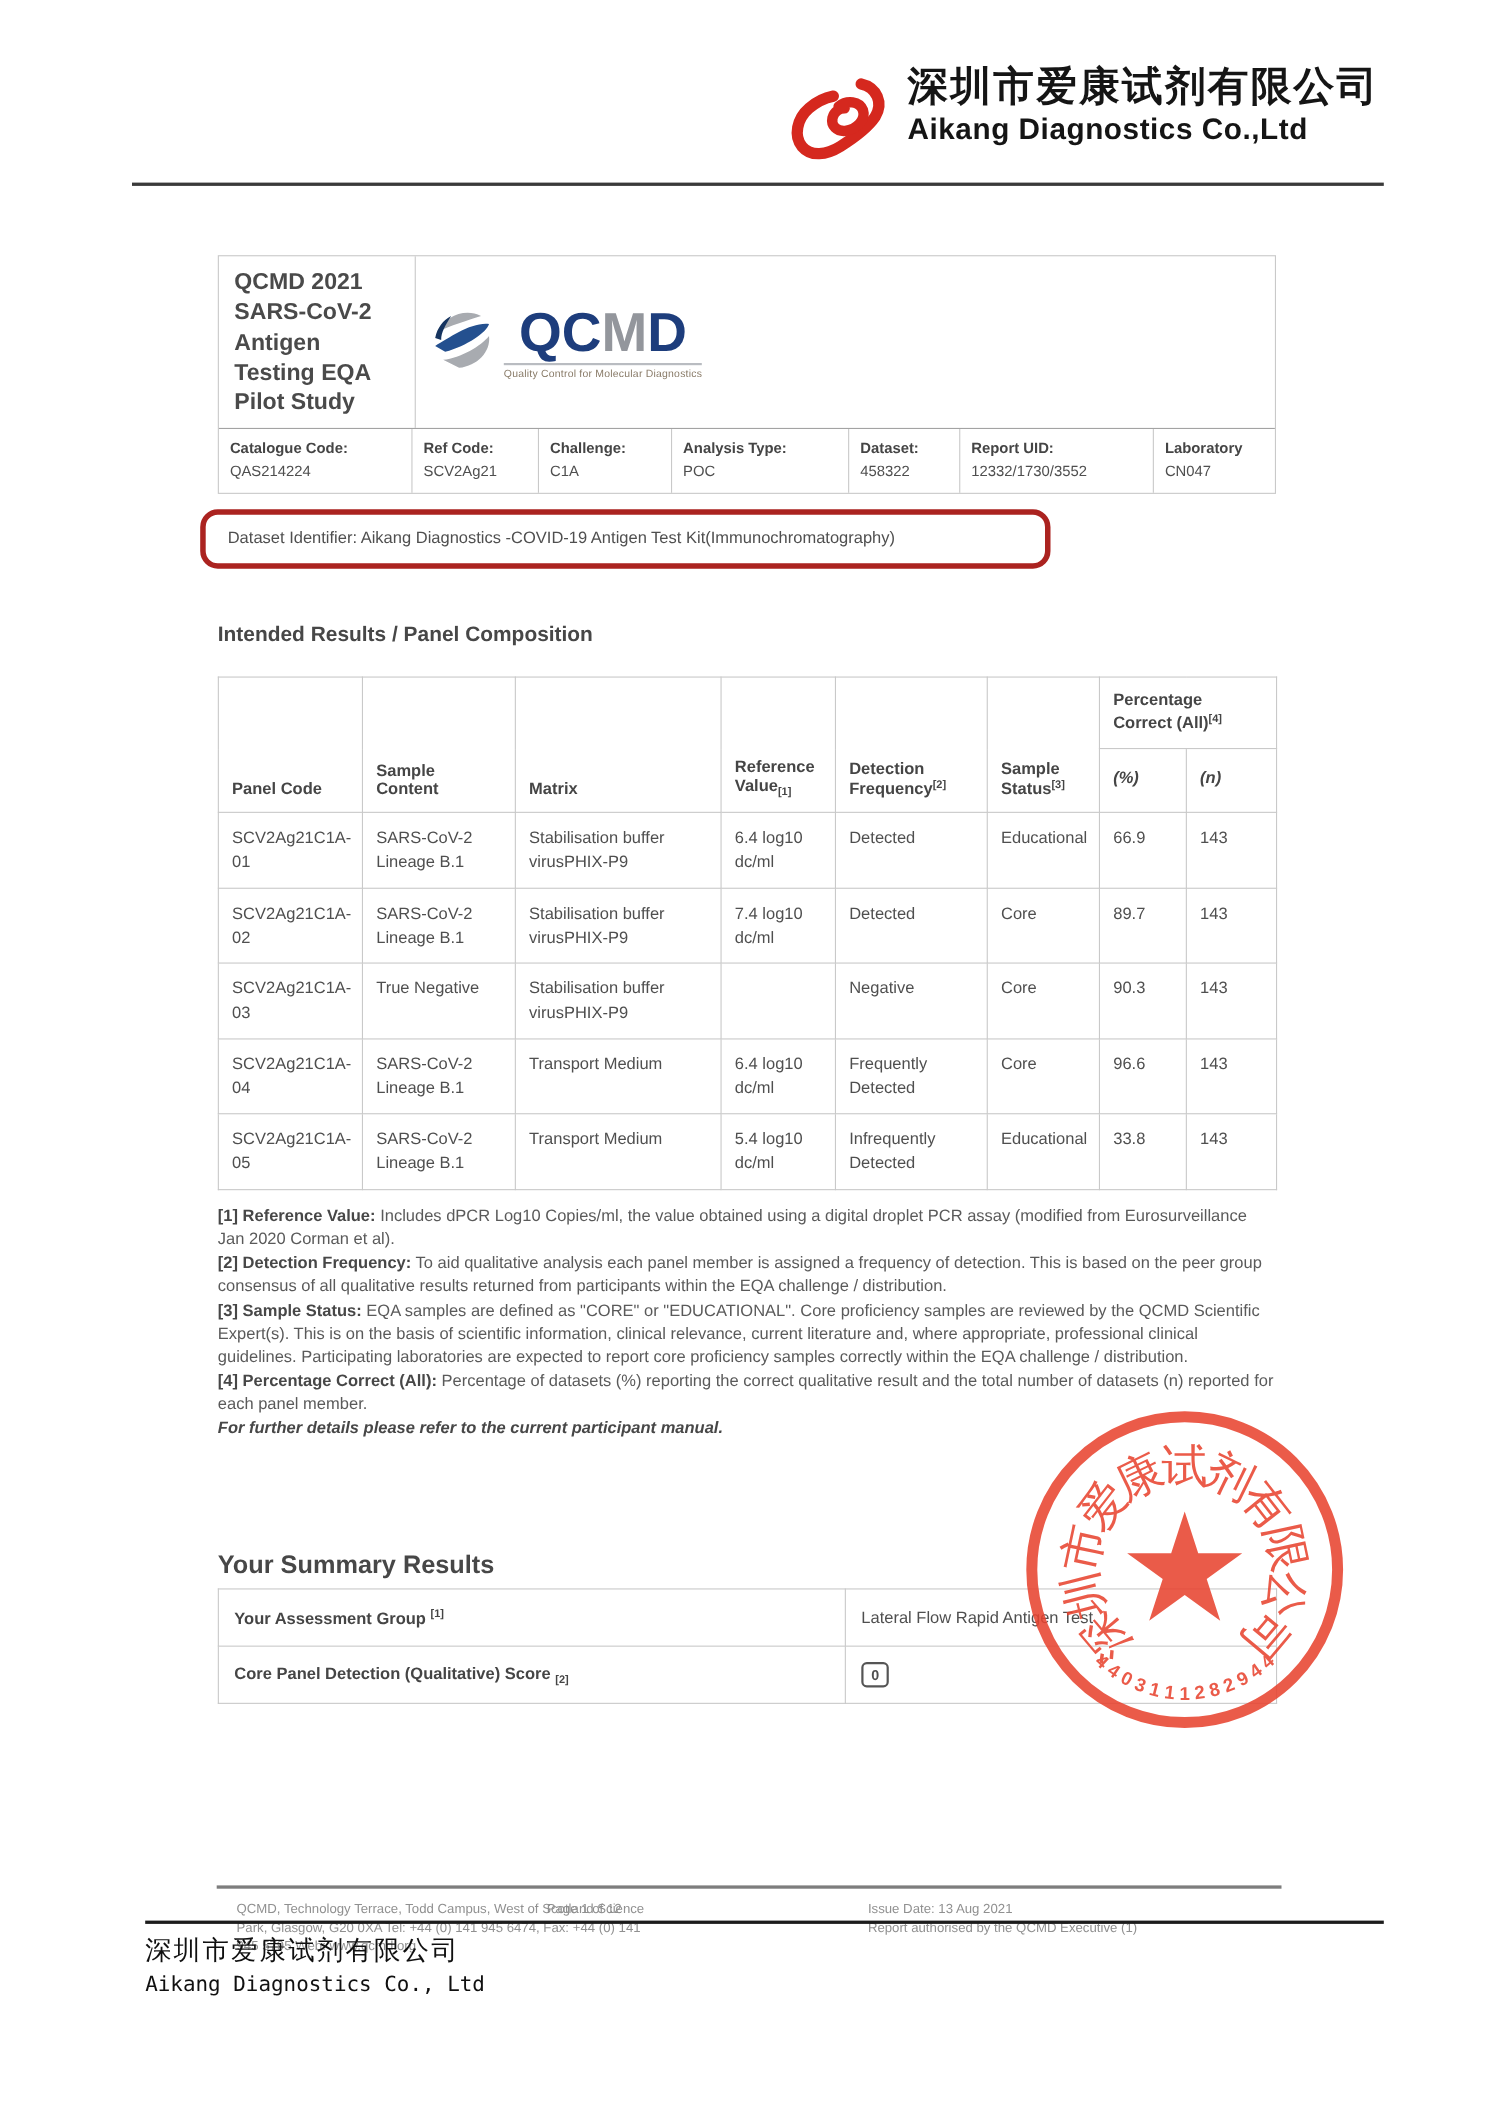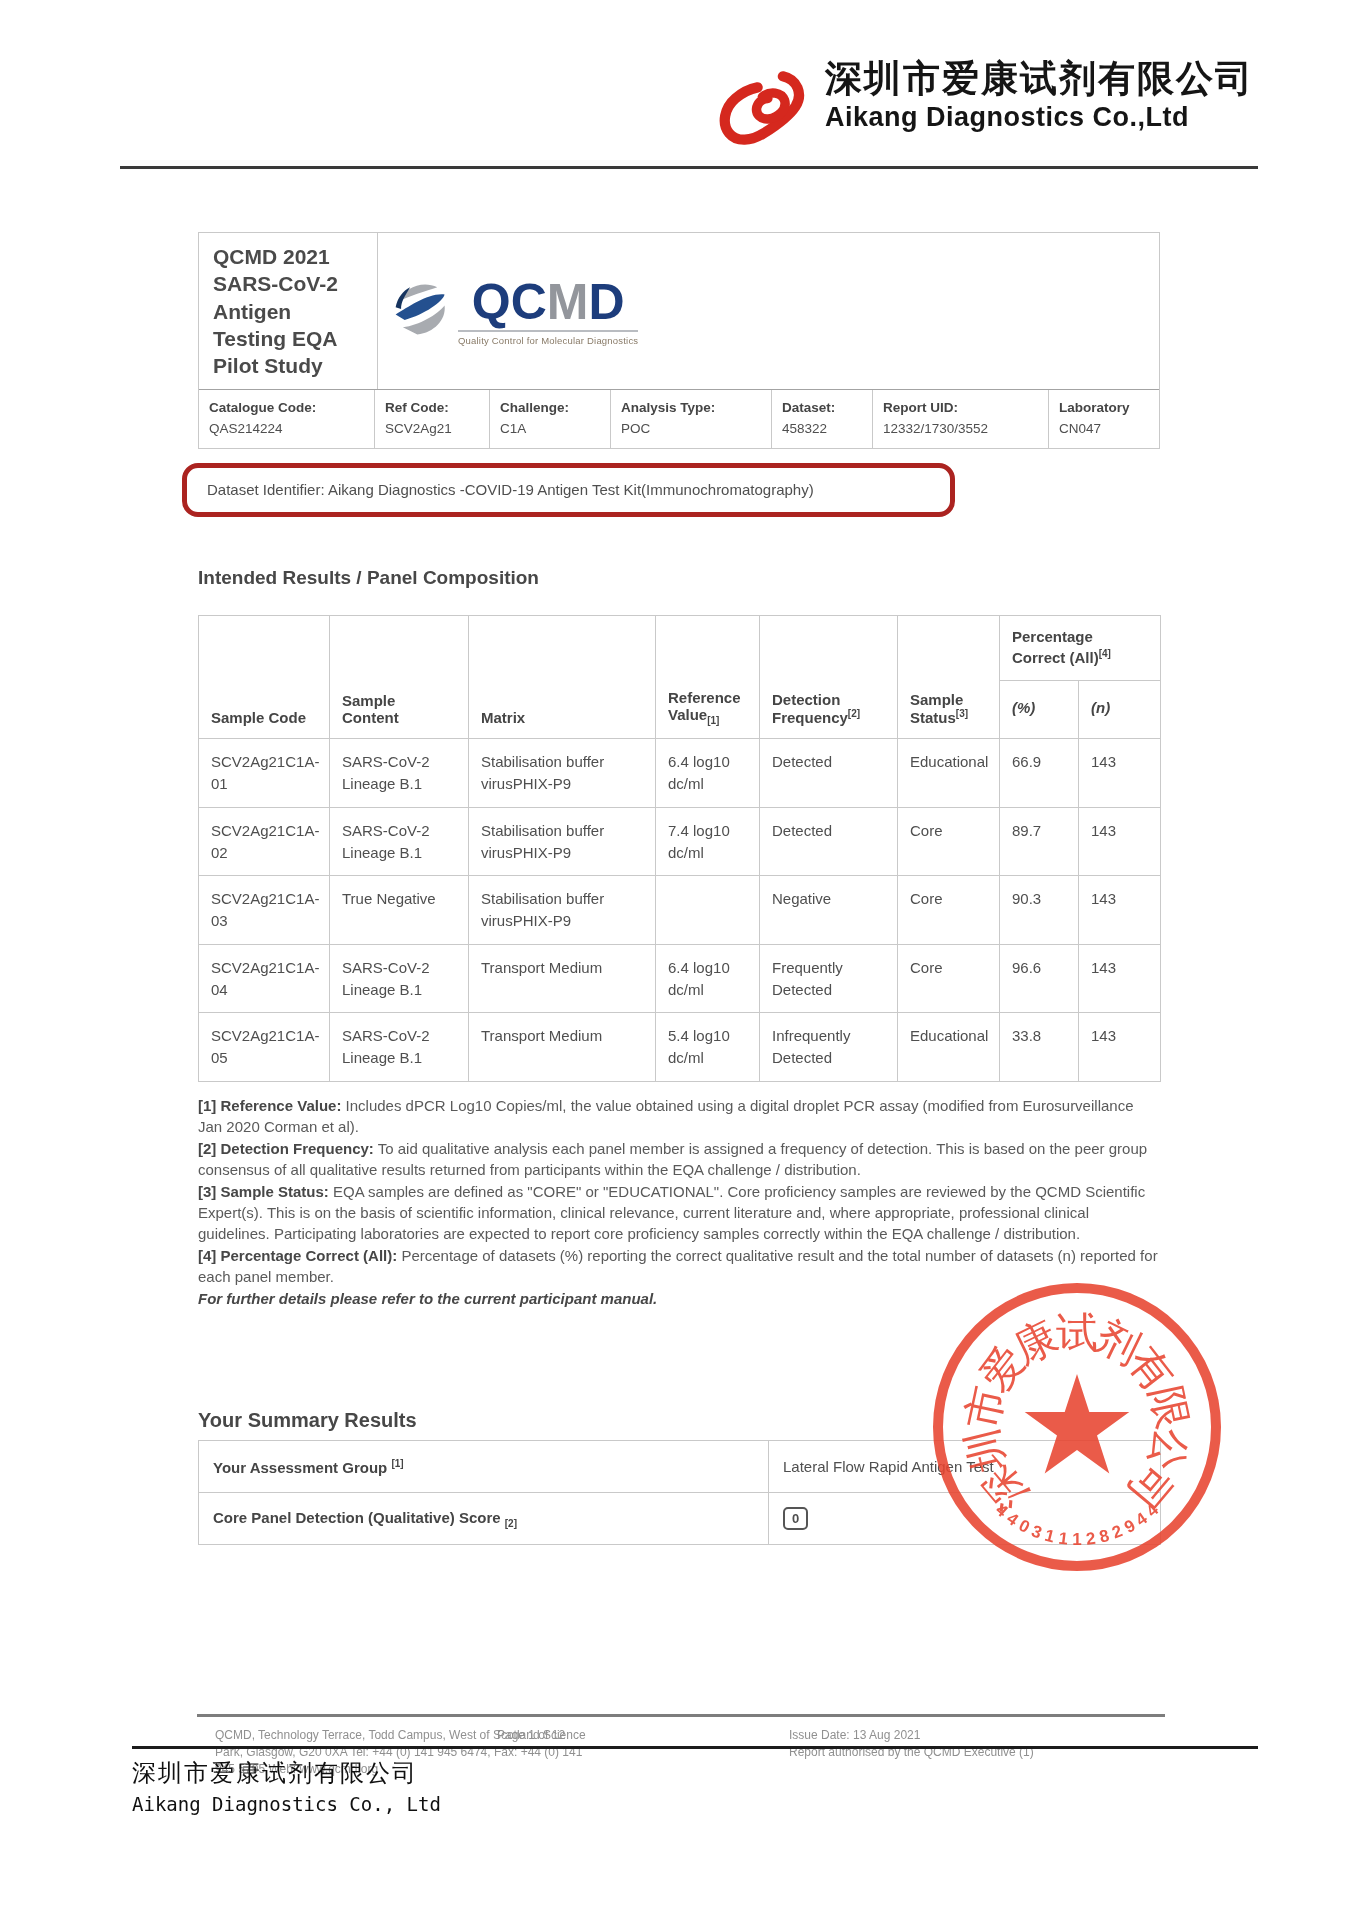--- a/index.html
+++ b/index.html
@@ -54,21 +54,21 @@
   sup.fn{font-size:10px;}
   sub.fn{font-size:10px;}
 
   
   .footnotes{margin-top:13px;font-size:15px;line-height:1.43;color:#5a5a5a;}
   .footnotes p{margin:0;}
   .footnotes strong{color:#474747;}
   .fn-final{font-weight:bold;font-style:italic;color:#474747;}
 
   
-  .summary-heading{margin-top:100px;font-size:20px;font-weight:bold;color:#474747;}
+  .summary-heading{margin-top:100px;font-size:23px;font-weight:bold;color:#474747;}
   table.summary{margin-top:8px;border-collapse:collapse;table-layout:fixed;width:962px;}
   .summary td{border:1px solid #c9c9c9;height:52px;vertical-align:middle;padding:6px 14px;font-size:15px;color:#4f4f4f;}
   .summary td.lbl{font-weight:bold;color:#454545;}
   .score-box{display:inline-block;min-width:14px;text-align:center;border:2px solid #555;
              border-radius:5px;padding:2px 7px;font-size:13px;font-weight:bold;color:#4f4f4f;}
 
   
   .stamp{position:absolute;left:927px;top:1277px;width:300px;height:300px;}
 
   
@@ -166,21 +166,21 @@
           <col style="width:139px">
           <col style="width:187px">
           <col style="width:104px">
         <col style="width:138px">
           <col style="width:102px">
           <col style="width:79px">
           <col style="width:82px">
       </colgroup>
       <thead>
         <tr>
-          <th rowspan="2" class="vb"><span>Sample Code</span></th>
+          <th rowspan="2" class="vb"><span>Panel Code</span></th>
           <th rowspan="2" class="vb"><span>Sample Content</span></th>
           <th rowspan="2" class="vb"><span>Matrix</span></th>
           <th rowspan="2" class="vb"><span>Reference Value</span><sub class="fn">[1]</sub></th>
           <th rowspan="2" class="vb"><span>Detection Frequency</span><sup class="fn">[2]</sup></th>
           <th rowspan="2" class="vb"><span>Sample Status</span><sup class="fn">[3]</sup></th>
           <th colspan="2" class="pct"><span>Percentage Correct (All)</span><sup class="fn">[4]</sup></th>
         </tr>
         <tr class="sub">
           <th>(%)</th>
           <th>(n)</th>

